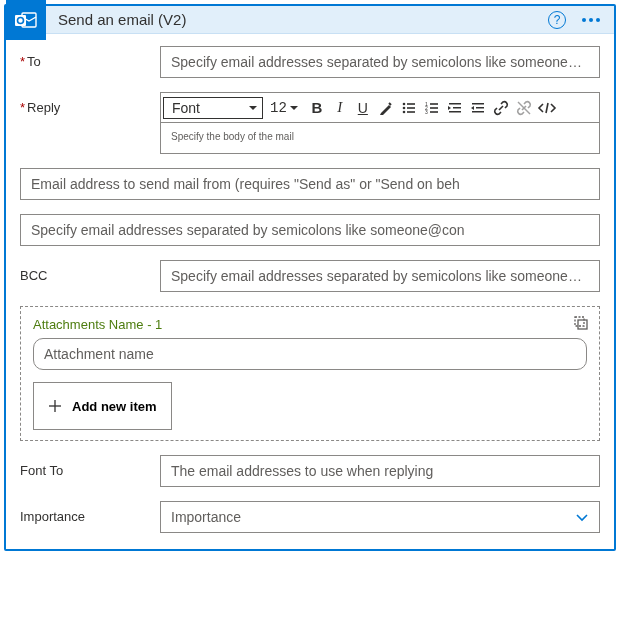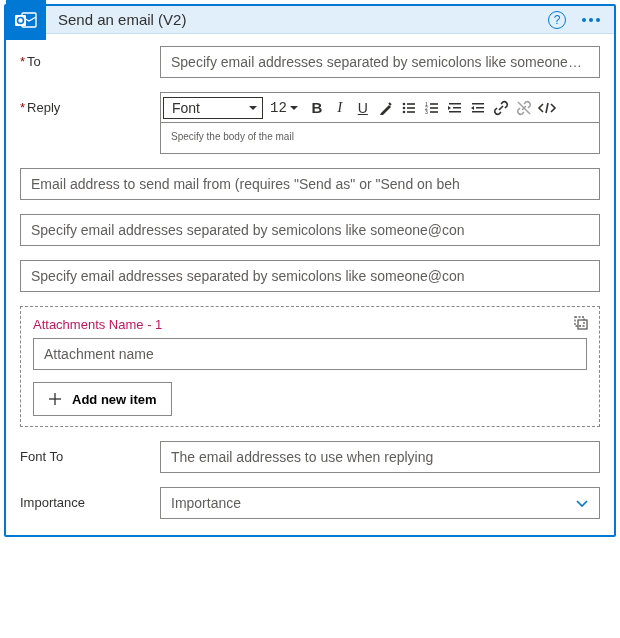--- a/index.html
+++ b/index.html
@@ -153,39 +153,40 @@
   }
 
   .attachments {
     border: 1px dashed #8a8886;
     padding: 10px 12px 10px 12px;
     margin-bottom: 14px;
     position: relative;
   }
   .attachments .grp-label {
     font-size: 13px;
-    color: #be185d;
+    color: #4d7c0f;
     margin-bottom: 6px;
   }
   .attachments .input {
     margin-bottom: 12px;
+    border-radius: 10px;
   }
   .switch-icon {
     position: absolute;
     top: 8px;
     right: 10px;
     cursor: pointer;
     color: #605e5c;
   }
   .add-item {
     display: inline-flex;
     align-items: center;
     gap: 10px;
     border: 1px solid #8a8886;
-    height: 34px;
+    height: 48px;
     padding: 5px 14px;
     font-weight: 600;
     font-size: 13px;
     cursor: pointer;
     background: #fff;
   }
 
   .select-wrap {
     flex: 1;
     position: relative;
@@ -337,20 +338,21 @@
       </div>
     </div>
 
     <div class="row">
       <div class="field">
         <input class="input" placeholder="Specify email addresses separated by semicolons like someone@con" style="">
       </div>
     </div>
 
     <div class="row">
+      <div class="label">BCC</div>
       <div class="field">
         <input class="input" placeholder="Specify email addresses separated by semicolons like someone@con" style="">
       </div>
     </div>
 
     <div class="attachments">
       <div class="switch-icon">
         <svg width="16" height="16" viewBox="0 0 16 16">
             <rect x="2" y="2" width="9" height="9" stroke="#605e5c" stroke-width="1.3" fill="none" stroke-dasharray="2 1.5"></rect>
             <rect x="5" y="5" width="9" height="9" stroke="#605e5c" stroke-width="1.3" fill="none"></rect>

